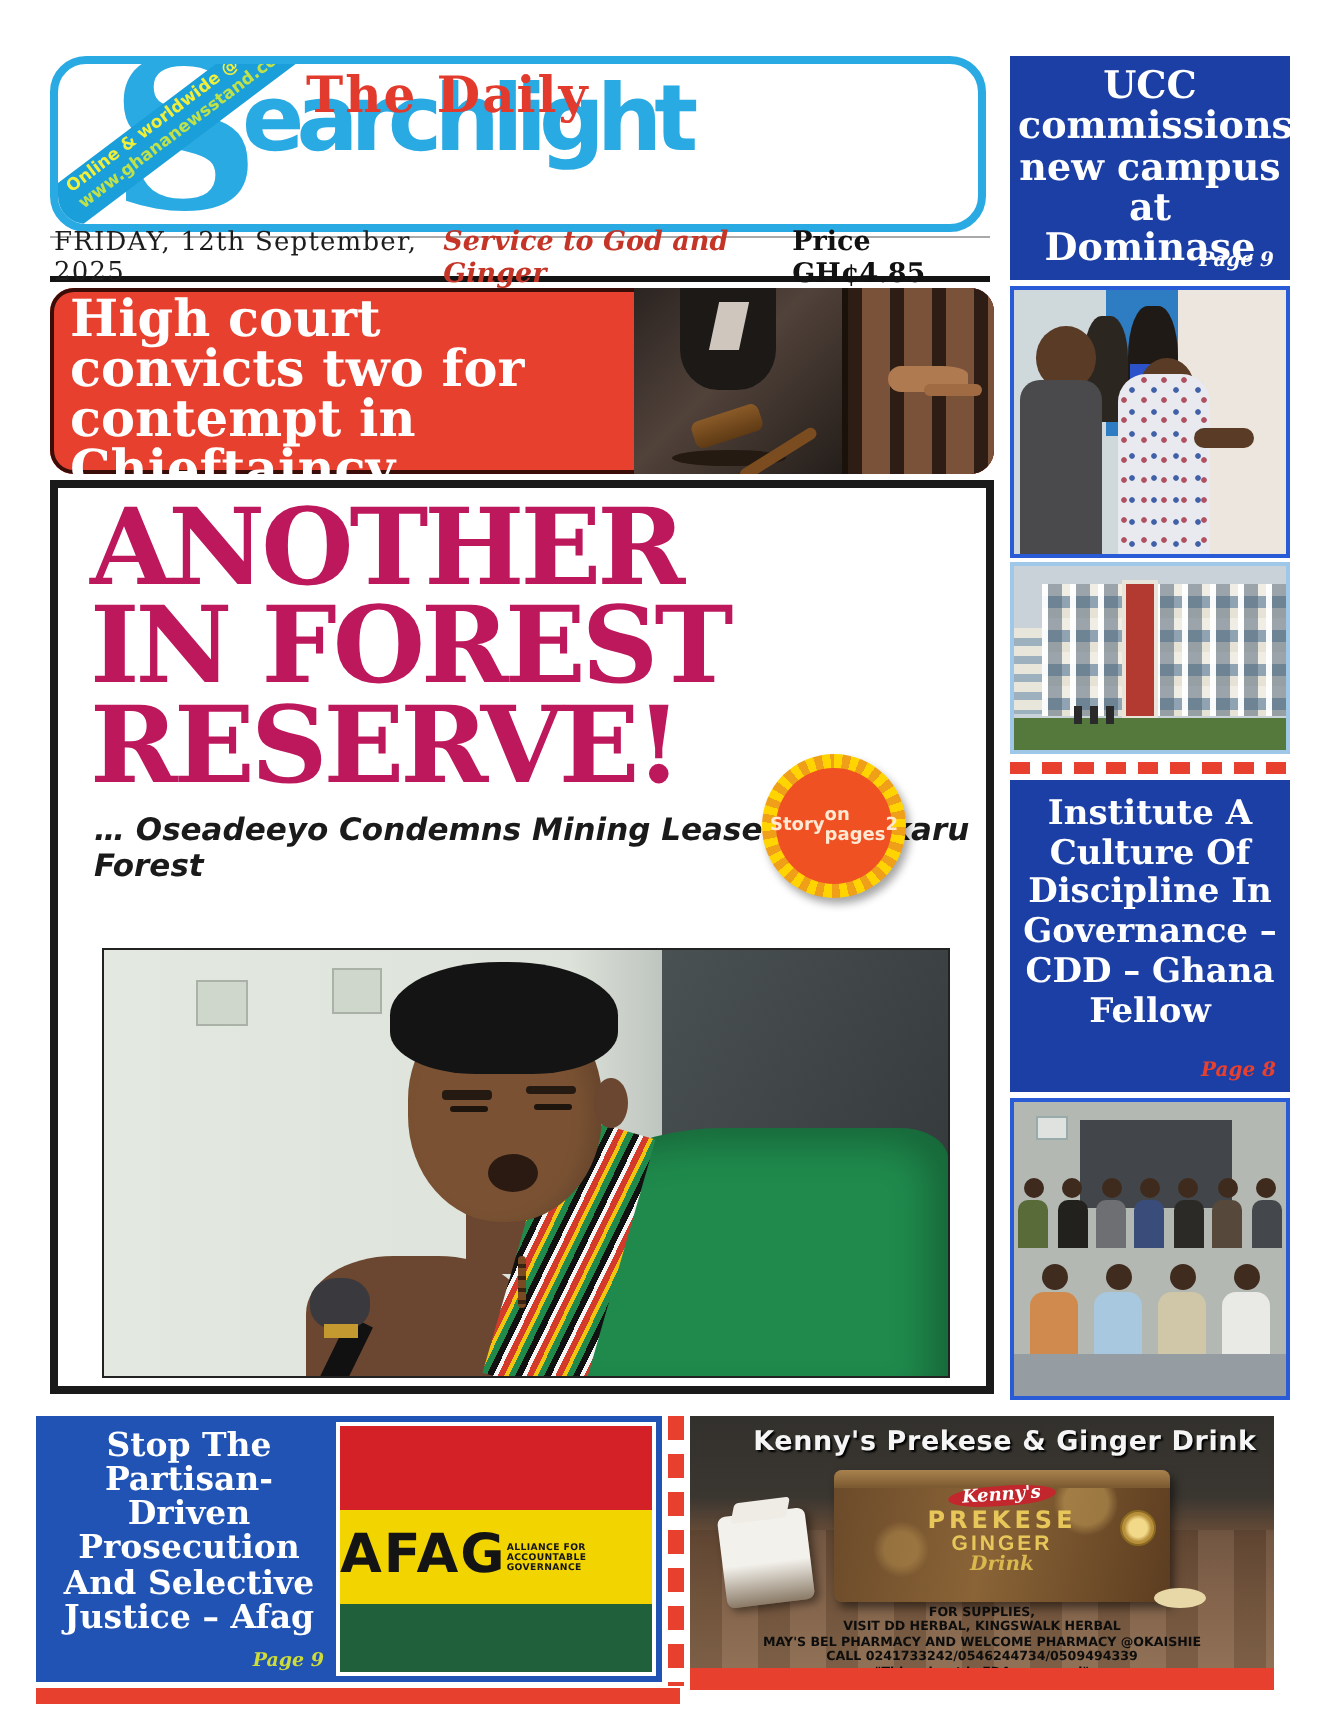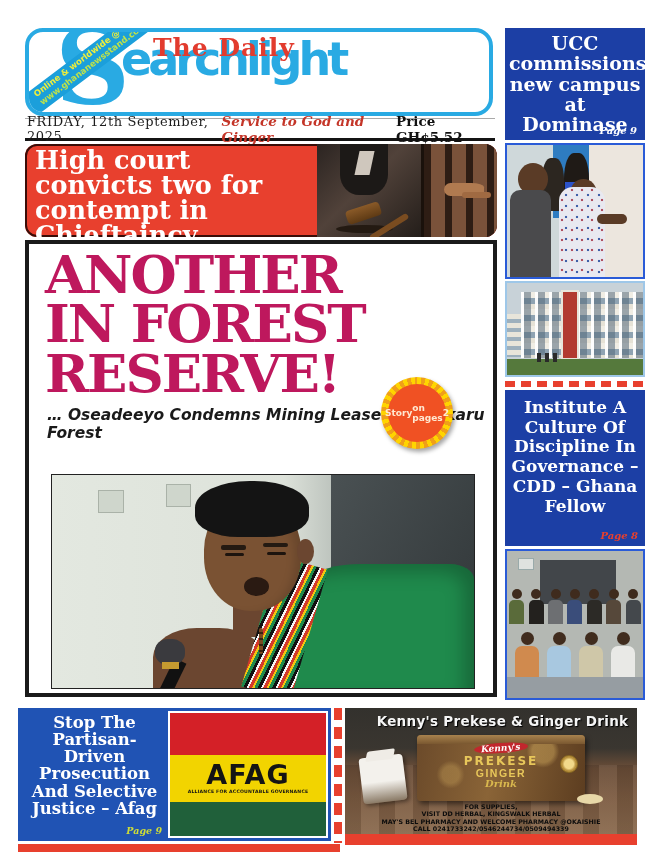--- a/index.html
+++ b/index.html
@@ -133,21 +133,21 @@
   .mp-mic-ring { position:absolute; left:26%; top:88%; width:4%; height:3%; background:#c49a30; }
 
   
   .afag-box { position:absolute; left:18px; top:708px; width:313px; height:133px; border:3px solid #2053b4;
     display:flex; background:#2053b4; }
   .afag-text { position:relative; width:147px; background:#2053b4; color:#fff; text-align:center;
     font-weight:bold; font-size:16.5px; line-height:1.04; padding:3px 2px 0; }
   .page-ref-yellow { position:absolute; right:6px; bottom:2px; font-size:9.5px; font-style:italic; font-weight:bold; color:#cddc39; }
   .afag-flag { flex:1; display:flex; flex-direction:column; border:2px solid #fff; }
   .flag-red { height:34%; background:#d42027; }
-  .flag-yellow { height:38%; background:#f2d400; display:flex; flex-direction:column; align-items:center; justify-content:center; }
+  .flag-yellow { height:38%; background:#f2d400; display:flex; flex-direction:row; align-items:center; justify-content:center; }
   .flag-green { height:28%; background:#20603a; }
   .flag-word { font-family:"DejaVu Sans",sans-serif; font-weight:800; font-size:27px; letter-spacing:1px; color:#141414; line-height:0.9; }
   .flag-caption { font-family:"DejaVu Sans",sans-serif; font-weight:bold; font-size:4.6px; color:#141414; margin-top:2px; letter-spacing:0.2px; }
   .afag-bar { position:absolute; left:18px; top:844px; width:322px; height:8px; background:#e8402e; }
 
   .dash-v { position:absolute; left:334px; top:708px; width:8px; height:135px;
     background:repeating-linear-gradient(180deg,#e8402e 0 12px,#fff 12px 19px); }
 
   .ad { position:absolute; left:345px; top:708px; width:292px; height:126px; overflow:hidden;
     background:linear-gradient(180deg,#33312d 0%,#3a3630 32%,#6b4e38 48%,#7d5c42 72%,#8a6a4e 100%); }
@@ -194,21 +194,21 @@
   </div>
 
   <div class="ucc-box">
     <span>UCC commissions new campus at Dominase</span>
     <span class="page-ref-white">Page 9</span>
   </div>
 
   <div class="dateline">
     <span class="dl-date">FRIDAY, 12th September, 2025</span>
     <span class="dl-motto">Service to God and Ginger</span>
-    <span class="dl-price">Price GH¢5.52</span>
+    <span class="dl-price">Price GH¢4.85</span>
   </div>
 
   <div class="red-box">
     <div class="rb-text">
       <span>High court convicts two for contempt in Chieftaincy dispute</span>
       
     </div>
     <div class="rb-img">
       <div class="gavel-scene">
         <div class="judge-sil"></div>

